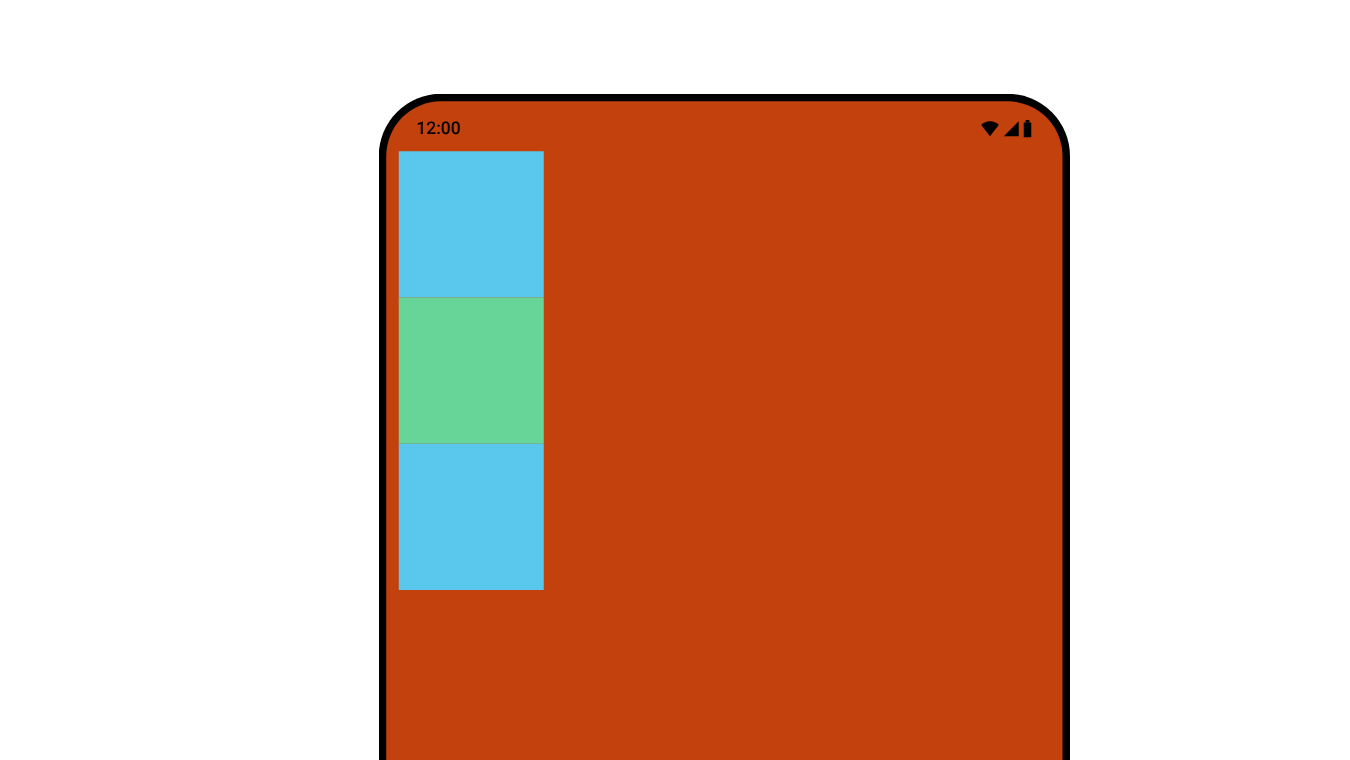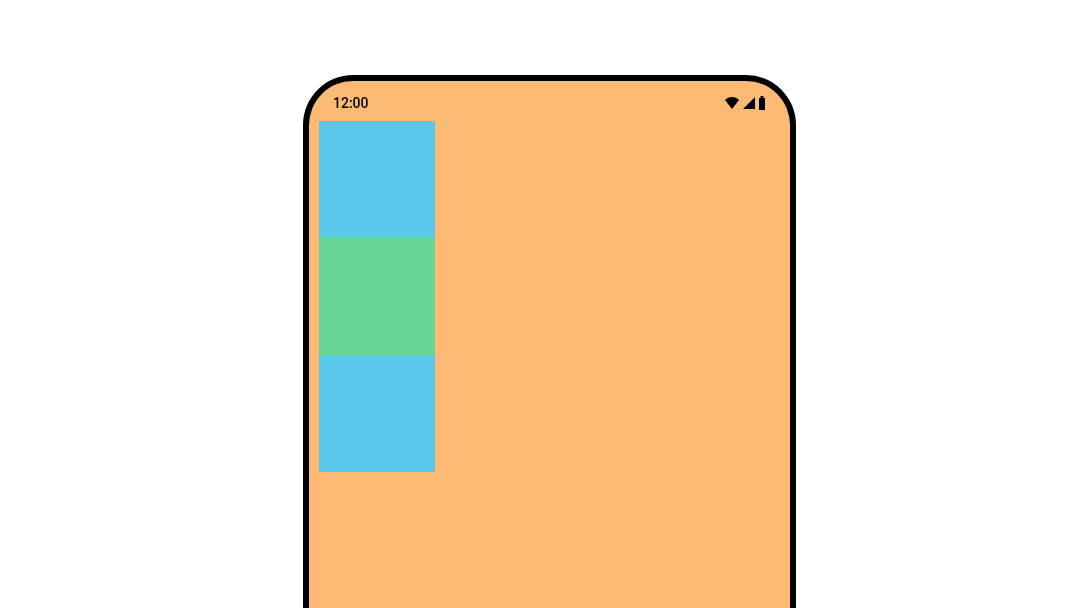--- a/index.html
+++ b/index.html
@@ -13,26 +13,26 @@
       height: 608px;
       background: #ffffff;
       font-family: -apple-system, BlinkMacSystemFont, "Segoe UI", Roboto, sans-serif;
       position: relative;
     }
     
     .phone-frame {
       position: absolute;
       left: 303px;
       top: 75px;
-      width: 493px;
+      width: 553px;
       height: 533px;
       border: 6px solid #000000;
       border-bottom: none;
       border-radius: 50px 50px 0 0;
-      background: #fdba74;
+      background: #c2410c;
       overflow: hidden;
     }
     
     .status-bar {
       display: flex;
       justify-content: space-between;
       align-items: center;
       padding: 12px 24px 8px 24px;
       height: 40px;
     }

